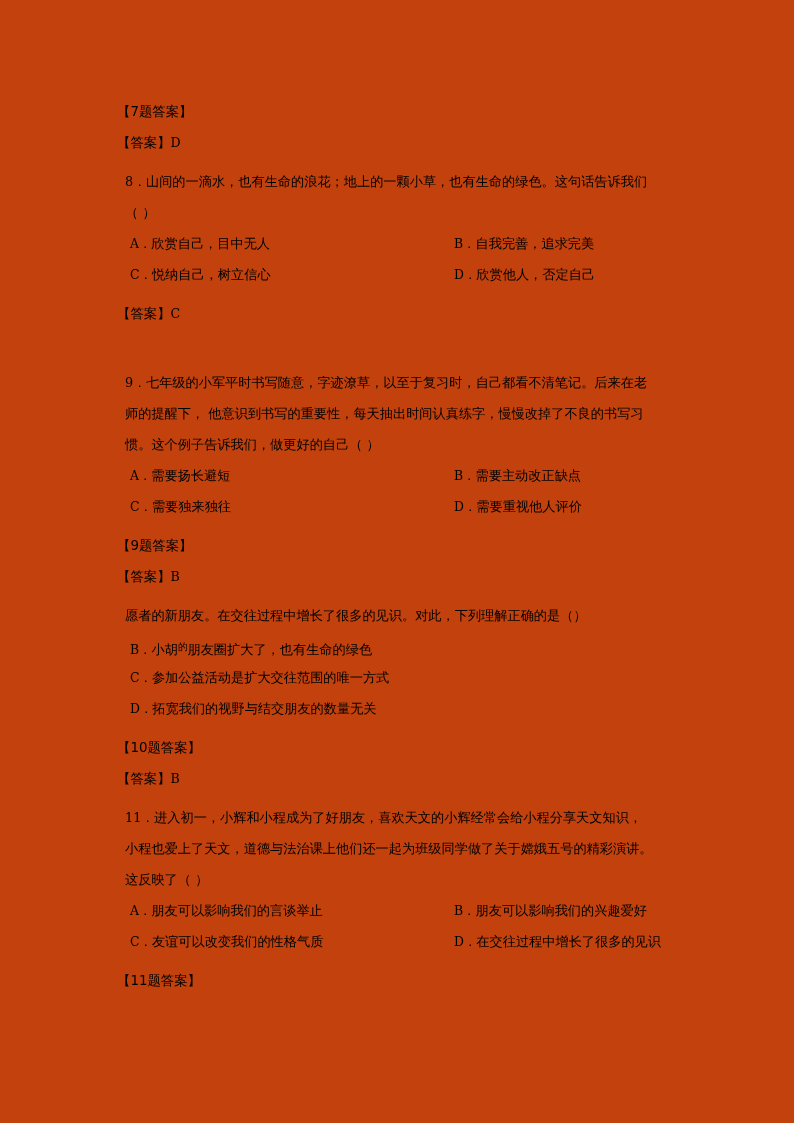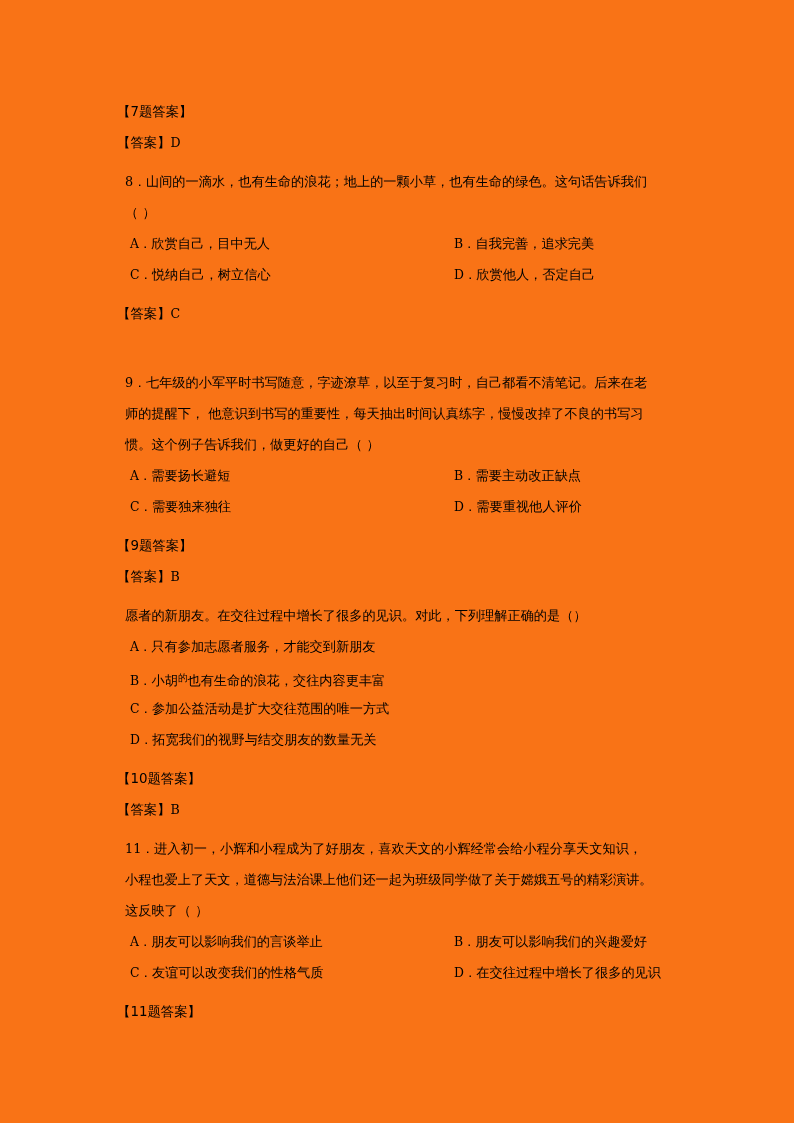--- a/index.html
+++ b/index.html
@@ -15,21 +15,21 @@
     font-family: "DejaVu Sans", "Liberation Sans", sans-serif;
     color: #000000;
     overflow: hidden;
   }
   .page {
     position: absolute;
     left: 0;
     top: 0;
     width: 794px;
     height: 1123px;
-    background: #f97316;
+    background: #c2410c;
   }
   .content {
     position: absolute;
     left: 117px;
     top: 96px;
     width: 566px;
   }
 
   
   .marker {
@@ -135,22 +135,21 @@
         <span class="opt col-right"><span class="opt-letter">D．</span><span>需要重视他人评价</span></span>
       </div>
     </div>
 
     <div class="marker">【9题答案】</div>
     <div class="marker"><span>【答案】</span><span class="latin">B</span></div>
 
     <div class="question">
       <div class="q-line">愿者的新朋友。在交往过程中增长了很多的见识。对此，下列理解正确的是（）</div>
 
-      <div class="opt-stack"><span class="opt-letter">A．</span><span>只有参加志愿者服务，才能交到新朋友</span></div>
-      <div class="opt-stack"><span class="opt-letter">B．</span><span>小胡</span><span class="mini-glyph">的</span><span>也有生命的浪花，交往内容更丰富</span></div>
+      <div class="opt-stack"><span class="opt-letter">B．</span><span>小胡</span><span class="mini-glyph">的</span><span>朋友圈扩大了，也有生命的绿色</span></div>
       <div class="opt-stack"><span class="opt-letter">C．</span><span>参加公益活动是扩大交往范围的唯一方式</span></div>
       <div class="opt-stack"><span class="opt-letter">D．</span><span>拓宽我们的视野与结交朋友的数量无关</span></div>
     </div>
 
     <div class="marker">【10题答案】</div>
     <div class="marker"><span>【答案】</span><span class="latin">B</span></div>
 
     <div class="question">
       <div class="q-line"><span class="q-num">11．</span><span>进入初一，小辉和小程成为了好朋友，喜欢天文的小辉经常会给小程分享天文知识，</span></div>
       <div class="q-line">小程也爱上了天文，道德与法治课上他们还一起为班级同学做了关于嫦娥五号的精彩演讲。</div>

